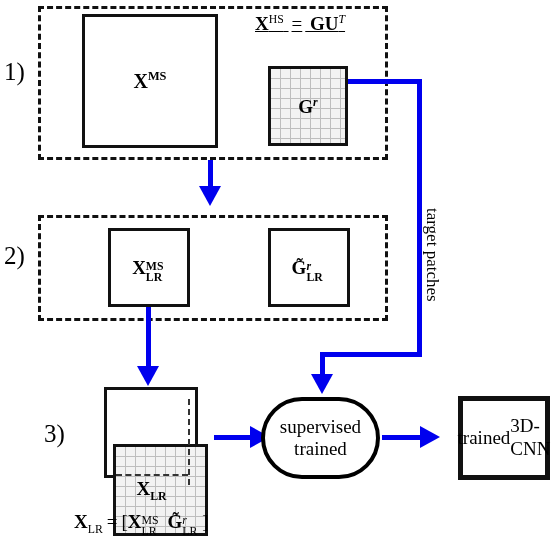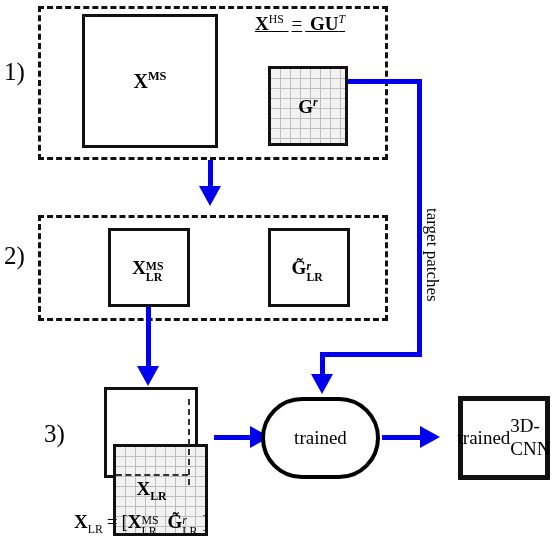--- a/index.html
+++ b/index.html
@@ -172,20 +172,21 @@
 
 
   <div class="plain mth" style="left:74px;top:512px;font-size:19px;">
     <span class="bf">X</span><sub>LR</sub><span style="padding:0 4px;">=</span><span>[</span><span class="bf">X</span><span class="stack"><sup>MS</sup><sub>LR</sub></span><span style="display:inline-block;width:26px;"></span><span class="bf">G̃</span><span class="stack"><sup style="font-style:italic;">r</sup><sub>LR</sub></span><span style="display:inline-block;width:20px;"></span><span>]</span>
   </div>
 
   <div class="bl" style="left:214px;top:435px;width:40px;height:5px;"></div>
   <div class="arrowright" style="left:250px;top:426px;"></div>
 
   <div class="stadium" style="left:261px;top:397px;width:119px;height:82px;">
+    <span>supervised</span>
     <span>trained</span>
   </div>
 
   <div class="bl" style="left:382px;top:435px;width:42px;height:5px;"></div>
   <div class="arrowright" style="left:420px;top:426px;"></div>
 
   <div class="sbox thick" style="left:458px;top:396px;width:92px;height:84px;flex-direction:row;font-size:19px;line-height:1.2;">
     <span>trained</span>
     <span>3D-CNN</span>
   </div>

